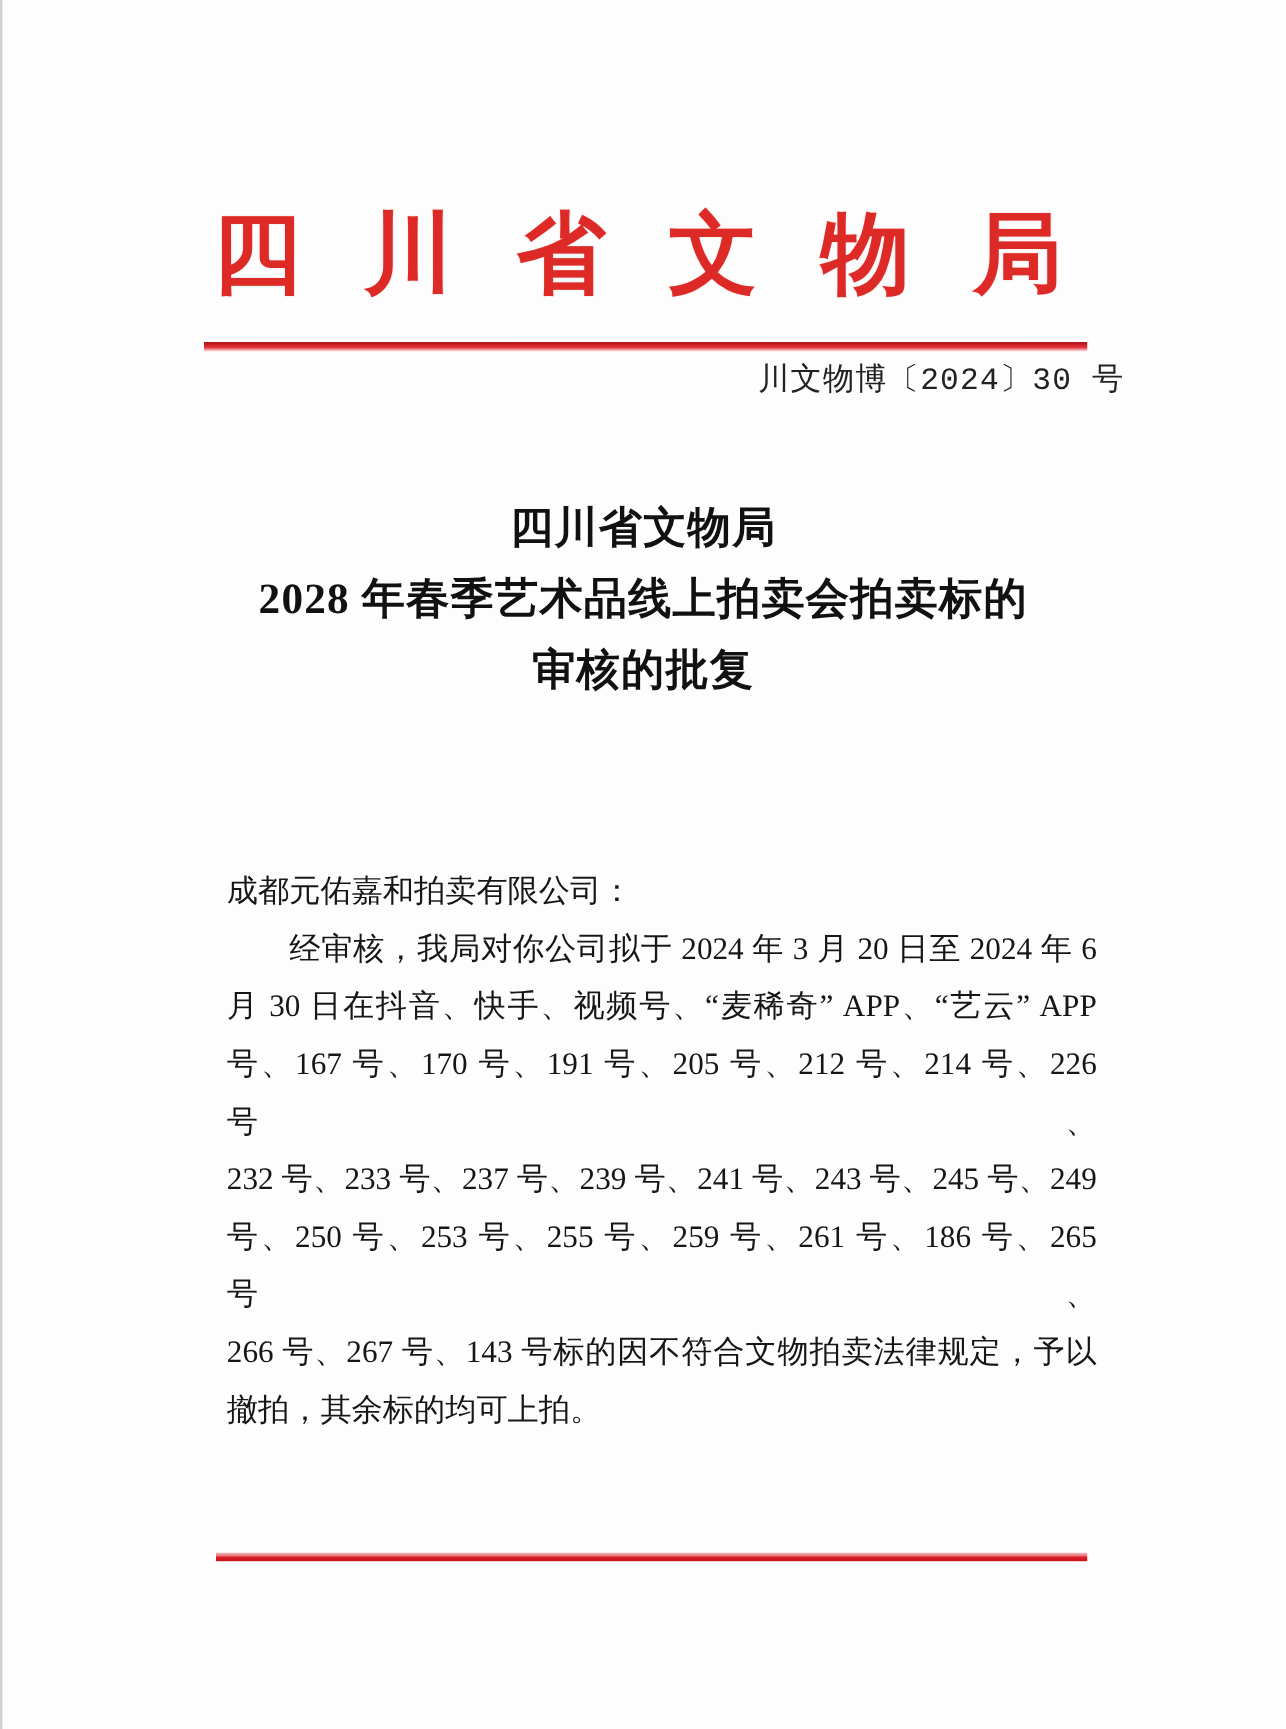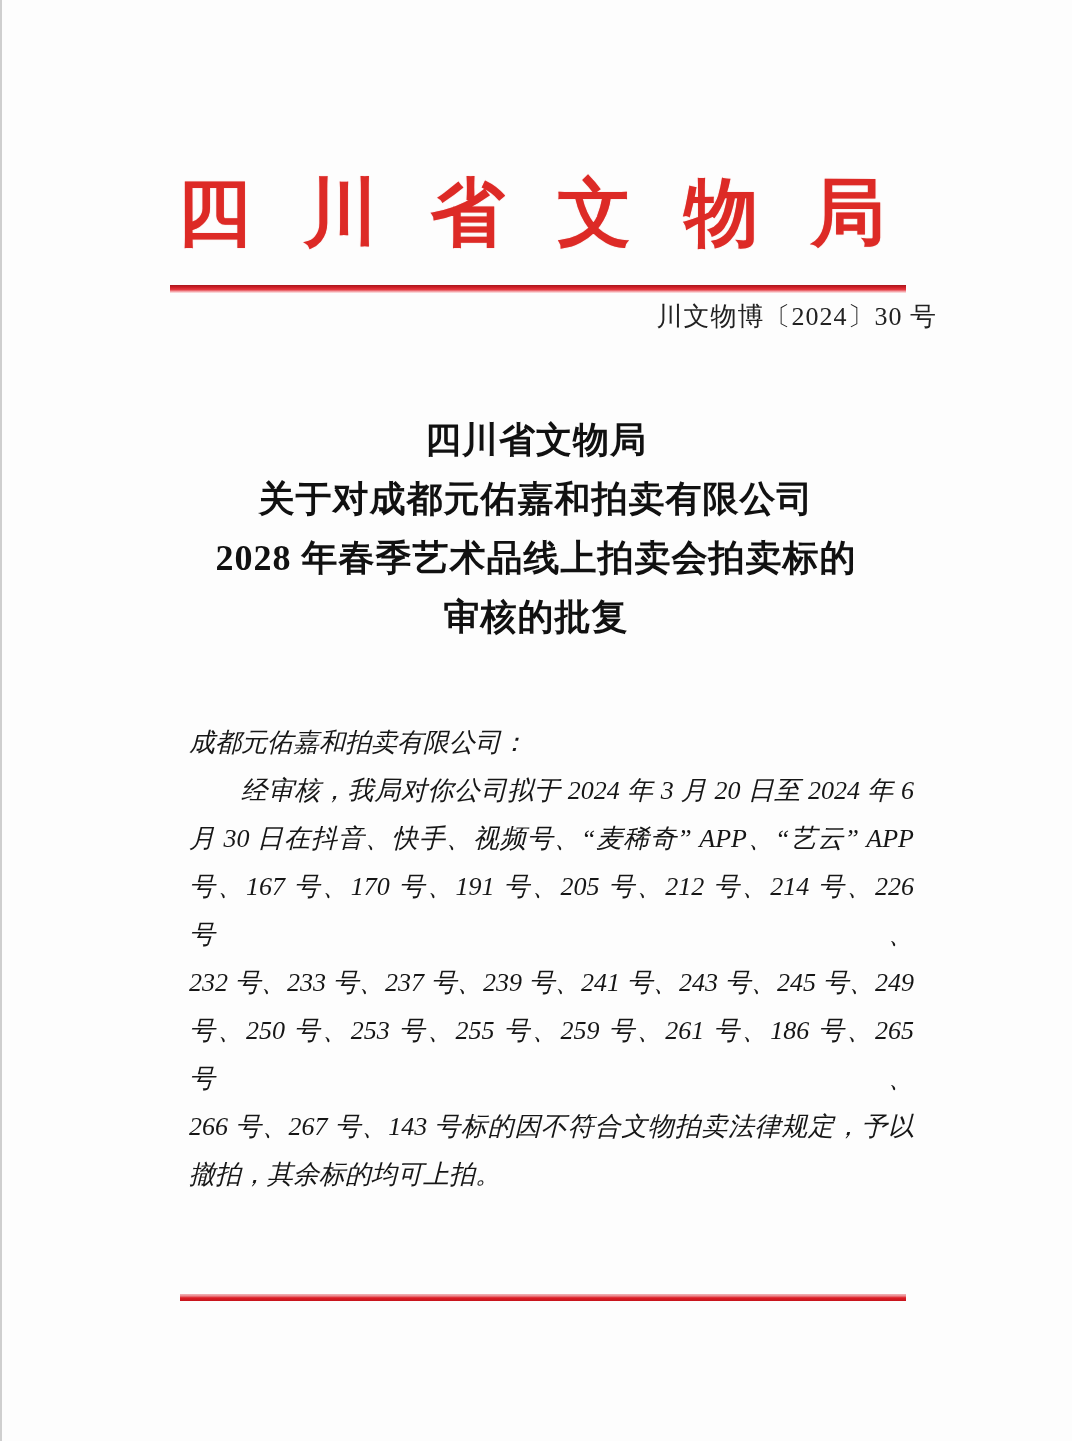--- a/index.html
+++ b/index.html
@@ -57,20 +57,21 @@
   .doc-number {
     position: absolute;
     top: 300px;
     left: 190px;
     width: 747px;
     text-align: right;
     font-size: 26px;
     line-height: 34px;
     color: #222222;
     letter-spacing: 1px;
+    font-family: Liberation Mono, monospace;
   }
   .title-block {
     position: absolute;
     top: 411px;
     left: 0;
     width: 1072px;
     text-align: center;
     font-size: 36px;
     line-height: 59px;
     font-weight: 700;
@@ -81,21 +82,20 @@
     position: absolute;
     top: 719px;
     left: 189px;
     width: 725px;
     font-size: 26px;
     line-height: 48px;
     color: #161616;
   }
   .body-block .line {
     white-space: nowrap;
-    font-style: italic;
   }
   .body-block .line.just {
     white-space: normal;
     text-align: justify;
     text-align-last: justify;
   }
   .body-block .line.indent {
     text-indent: 52px;
   }
 </style>
@@ -114,21 +114,20 @@
     <span>物</span>
     <span>局</span>
   </div>
 
   <div class="red-rule top"></div>
 
   <div class="doc-number">川文物博〔2024〕30 号</div>
 
   <div class="title-block">
     <div>四川省文物局</div>
-    <div>关于对成都元佑嘉和拍卖有限公司</div>
     <div>2028 年春季艺术品线上拍卖会拍卖标的</div>
     <div>审核的批复</div>
   </div>
 
   <div class="body-block">
     <div class="line">成都元佑嘉和拍卖有限公司：</div>
     <div class="line indent just">经审核，我局对你公司拟于 2024 年 3 月 20 日至 2024 年 6</div>
     <div class="line just">月 30 日在抖音、快手、视频号、“麦稀奇” APP、“艺云” APP</div>
     <div class="line just">号、167 号、170 号、191 号、205 号、212 号、214 号、226 号、</div>
     <div class="line just">232 号、233 号、237 号、239 号、241 号、243 号、245 号、249</div>

